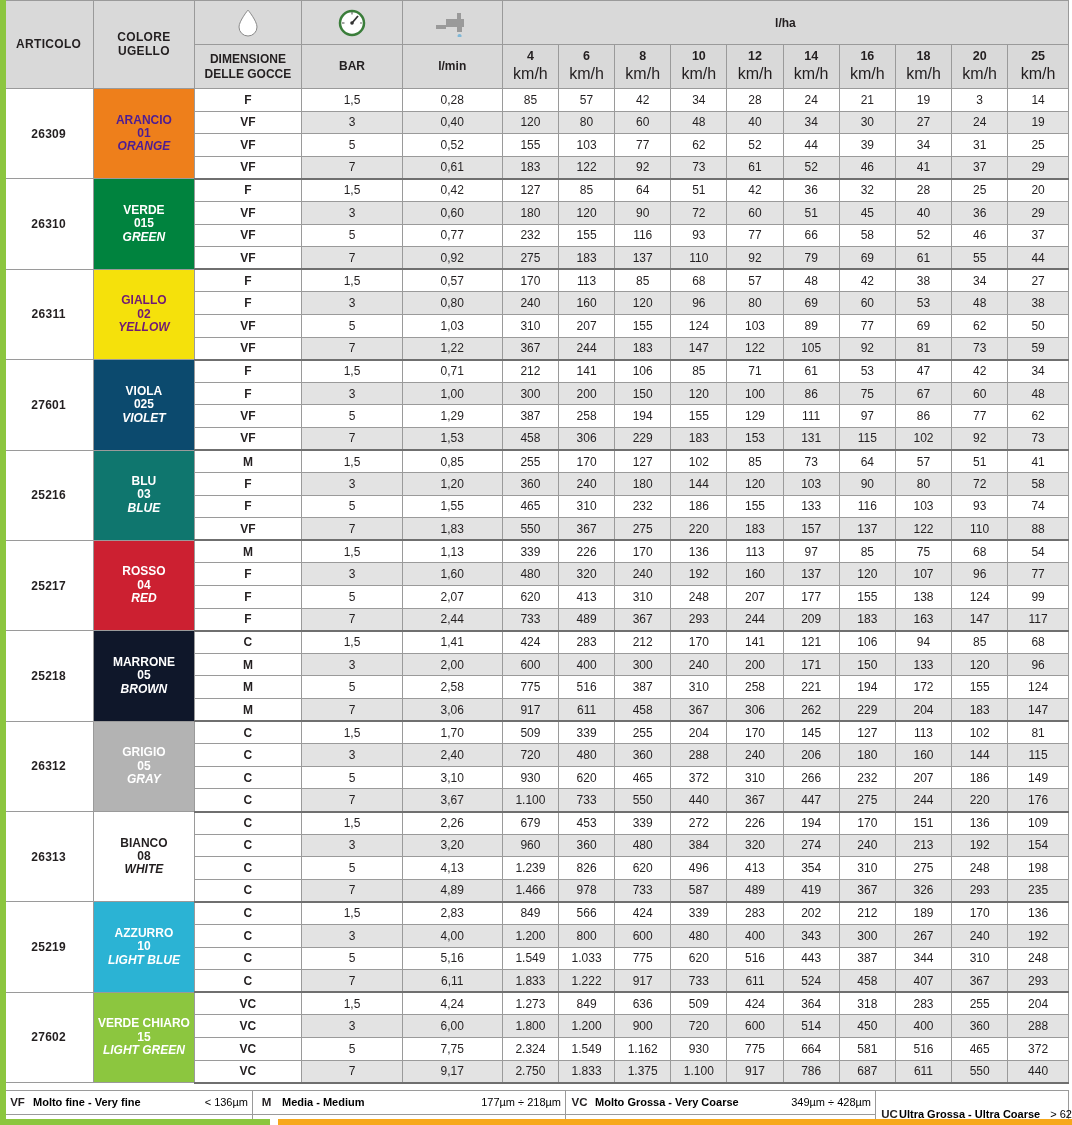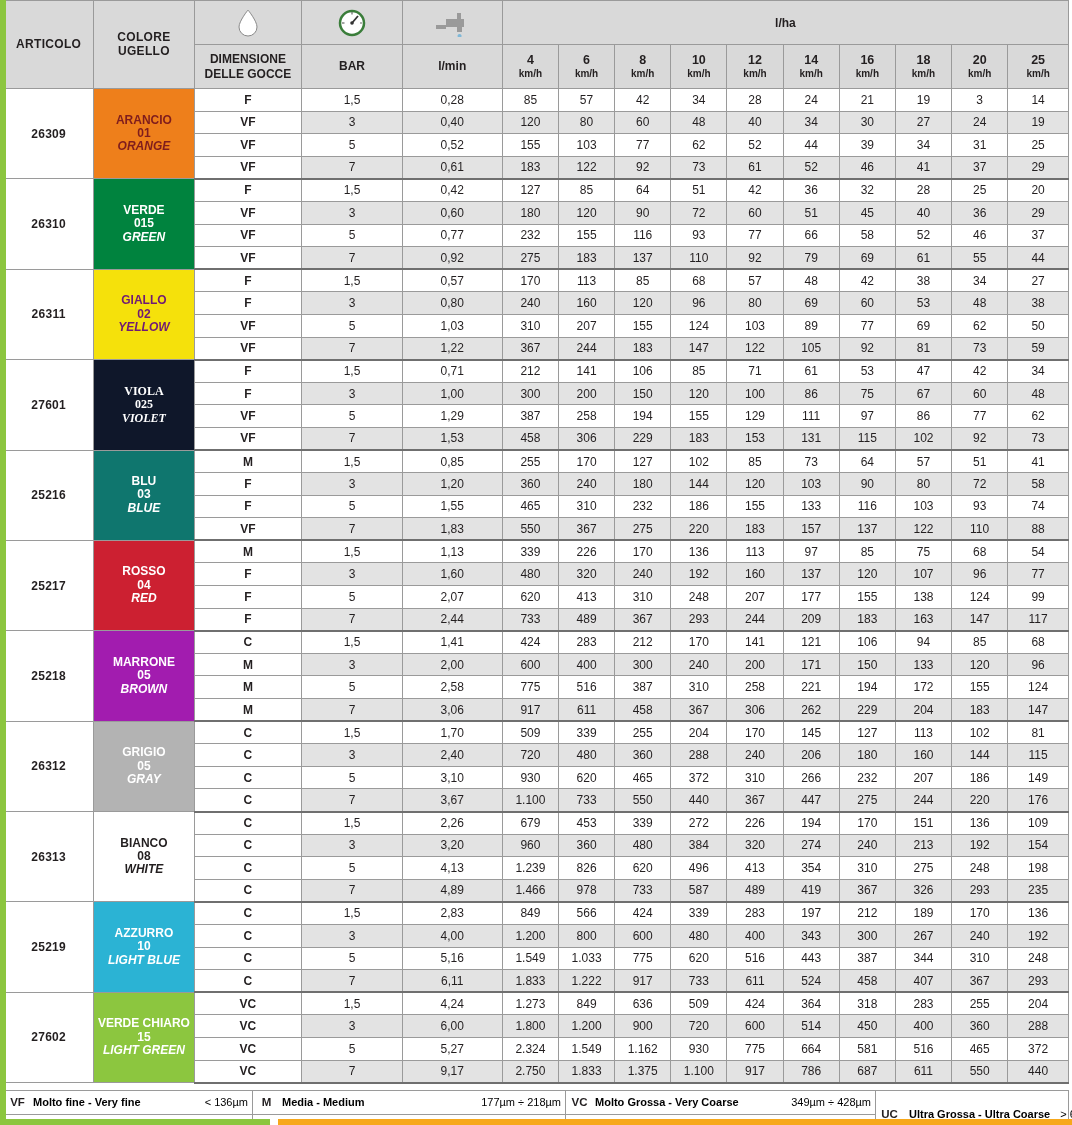--- a/index.html
+++ b/index.html
@@ -70,21 +70,21 @@
   .hdr-lha {
     background: #d9d9d9;
     font-weight: bold;
     font-size: 12px;
     height: 44px;
   }
   .icon-cell {
     background: #d9d9d9;
     height: 44px;
   }
-  .kmh-small { font-size: 10px; font-weight: bold; display:block; }
+  .kmh-small { font-size: 16px; font-weight: normal; display:block; }
   .kmh-big { font-size: 12.5px; font-weight: bold; display:block; }
 
   
   tbody tr { height: 22.6px; }
   td.art {
     font-weight: bold;
     font-size: 14px;
     background: #ffffff;
     letter-spacing: .3px;
   }
@@ -141,21 +141,21 @@
     margin-right: 6px;
     color: #231f20;
   }
   .lg-name { flex: 1 1 auto; font-weight: bold; }
   .lg-range { margin-left: 10px; text-align: right; }
   .c1 { width: 249px; }
   .c2 { width: 313px; }
   .c3 { width: 310px; }
   .c4 { width: 192px; }
   .c4 .legend-row { height: 47px; }
-  .c4 .code { margin-right: 10px; }
+  .c4 .code { margin-right: 0; }
 
   svg { display: block; margin: 0 auto; }
 </style>
 </head>
 <body>
 
 <div class="page">
   <div class="frame-left"></div>
   <div class="frame-bottom"></div>
   <div class="frame-bottom2"></div>
@@ -255,21 +255,21 @@
         </th>
         <th class="hdr-sub">
           <span class="kmh-big">25</span>
           <span class="kmh-small">km/h</span>
         </th>
       </tr>
     </thead>
     <tbody id="tbody">
         <tr class="odd">
           <td class="art" rowspan="4">26309</td>
-          <td class="colorcell" rowspan="4" style="background: rgb(238, 127, 27); color: #7f1d1d;">
+          <td class="colorcell" rowspan="4" style="background: rgb(238, 127, 27); color: #4c1d95;">
             <span class="it">ARANCIO</span>
             <span class="num">01</span>
             <span class="en">ORANGE</span>
           </td>
           <td class="drop">F</td>
           <td class="bar">1,5</td>
           <td class="lmin">0,28</td>
           <td class="val">85</td>
           <td class="val">57</td>
           <td class="val">42</td>
@@ -453,21 +453,21 @@
           <td class="val">147</td>
           <td class="val">122</td>
           <td class="val">105</td>
           <td class="val">92</td>
           <td class="val">81</td>
           <td class="val">73</td>
           <td class="val">59</td>
         </tr>
         <tr class="odd">
           <td class="art" rowspan="4">27601</td>
-          <td class="colorcell" rowspan="4" style="background: #0f172a; color: rgb(255, 255, 255); font-family: Liberation Serif, serif;">
+          <td class="colorcell" rowspan="4" style="background: #0c4a6e; color: rgb(255, 255, 255);">
             <span class="it">VIOLA</span>
             <span class="num">025</span>
             <span class="en">VIOLET</span>
           </td>
           <td class="drop">F</td>
           <td class="bar">1,5</td>
           <td class="lmin">0,71</td>
           <td class="val">212</td>
           <td class="val">141</td>
           <td class="val">106</td>
@@ -651,21 +651,21 @@
           <td class="val">293</td>
           <td class="val">244</td>
           <td class="val">209</td>
           <td class="val">183</td>
           <td class="val">163</td>
           <td class="val">147</td>
           <td class="val">117</td>
         </tr>
         <tr class="odd">
           <td class="art" rowspan="4">25218</td>
-          <td class="colorcell" rowspan="4" style="background: #a21caf; color: rgb(255, 255, 255);">
+          <td class="colorcell" rowspan="4" style="background: #0f172a; color: rgb(255, 255, 255);">
             <span class="it">MARRONE</span>
             <span class="num">05</span>
             <span class="en">BROWN</span>
           </td>
           <td class="drop">C</td>
           <td class="bar">1,5</td>
           <td class="lmin">1,41</td>
           <td class="val">424</td>
           <td class="val">283</td>
           <td class="val">212</td>
@@ -862,21 +862,21 @@
             <span class="en">LIGHT BLUE</span>
           </td>
           <td class="drop">C</td>
           <td class="bar">1,5</td>
           <td class="lmin">2,83</td>
           <td class="val">849</td>
           <td class="val">566</td>
           <td class="val">424</td>
           <td class="val">339</td>
           <td class="val">283</td>
-          <td class="val">197</td>
+          <td class="val">202</td>
           <td class="val">212</td>
           <td class="val">189</td>
           <td class="val">170</td>
           <td class="val">136</td>
         </tr>
         <tr class="even">
           <td class="drop">C</td>
           <td class="bar">3</td>
           <td class="lmin">4,00</td>
           <td class="val">1.200</td>
@@ -952,21 +952,21 @@
           <td class="val">600</td>
           <td class="val">514</td>
           <td class="val">450</td>
           <td class="val">400</td>
           <td class="val">360</td>
           <td class="val">288</td>
         </tr>
         <tr class="odd">
           <td class="drop">VC</td>
           <td class="bar">5</td>
-          <td class="lmin">5,27</td>
+          <td class="lmin">7,75</td>
           <td class="val">2.324</td>
           <td class="val">1.549</td>
           <td class="val">1.162</td>
           <td class="val">930</td>
           <td class="val">775</td>
           <td class="val">664</td>
           <td class="val">581</td>
           <td class="val">516</td>
           <td class="val">465</td>
           <td class="val">372</td>

